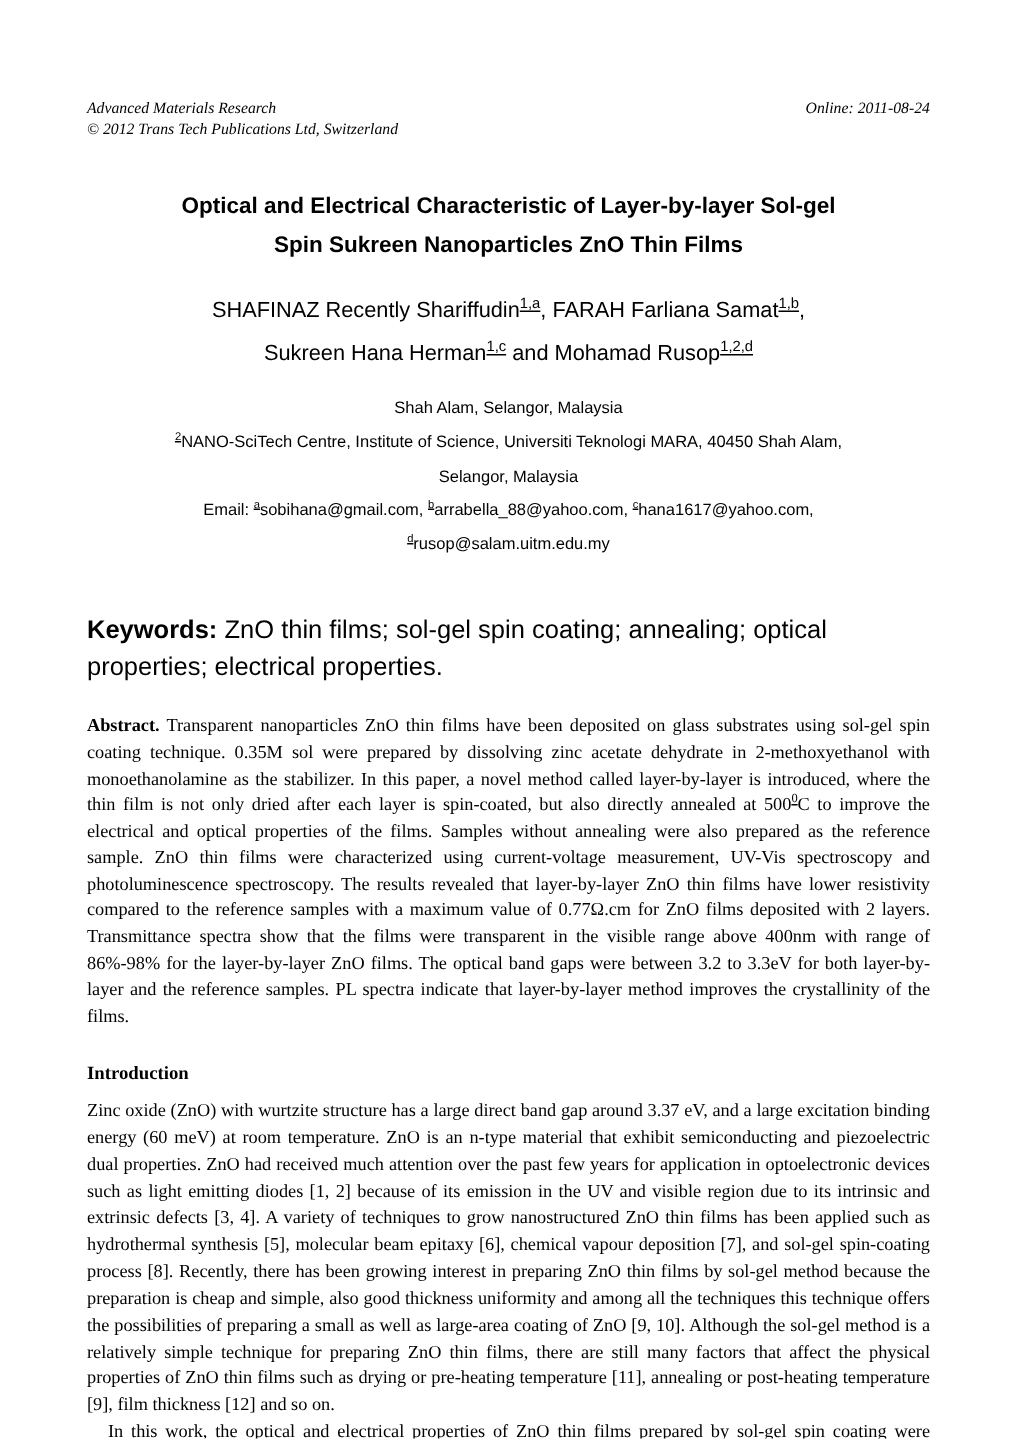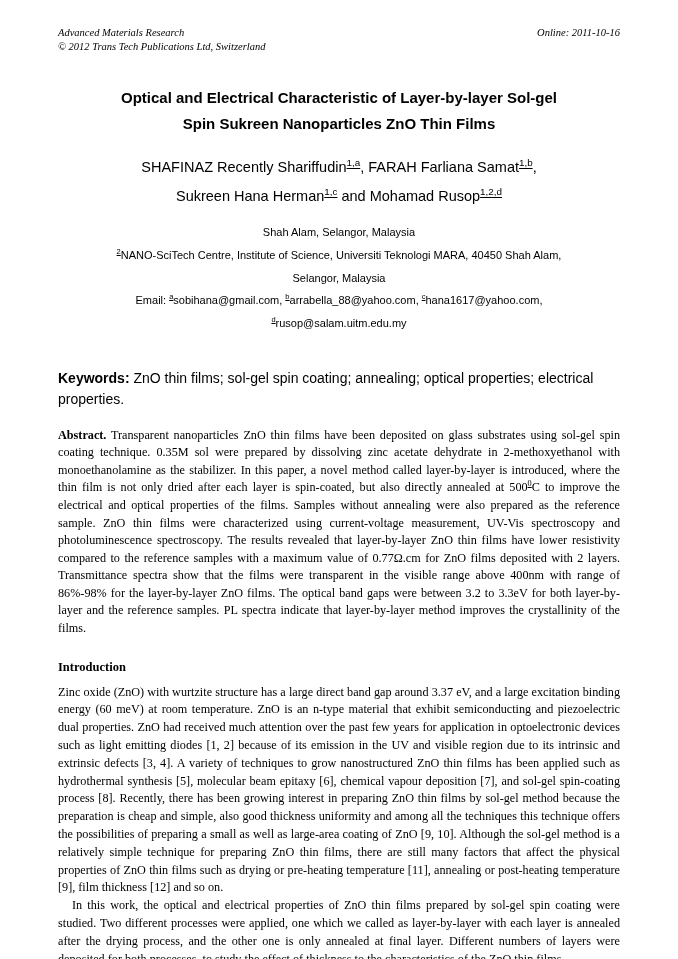--- a/index.html
+++ b/index.html
@@ -21,20 +21,21 @@
     box-sizing: border-box;
     padding: 26px 58px 20px 58px;
   }
   .header-row {
     display: flex;
     justify-content: space-between;
     align-items: flex-start;
     font-style: italic;
     font-size: 10.5px;
     line-height: 1.38;
+    margin-top: 40px;
   }
   .header-left {
     text-align: left;
   }
   .header-right {
     text-align: right;
     white-space: nowrap;
     padding-top: 0px;
   }
   .title {
@@ -60,21 +61,21 @@
     font-family: "Liberation Sans", sans-serif;
   }
   sup {
     font-size: 0.68em;
     vertical-align: super;
     line-height: 0;
     text-decoration: underline;
   }
   .keywords {
     margin-top: 34px;
-    font-size: 14px;
+    font-size: 17px;
     line-height: 1.45;
     font-family: "Liberation Sans", sans-serif;
   }
   .keywords .kw-label {
     font-weight: bold;
   }
   .abstract {
     margin-top: 18px;
     font-size: 12.2px;
     line-height: 1.44;
@@ -102,21 +103,21 @@
 </head>
 <body>
 
 <div class="page">
 
   <div class="header-row">
     <div class="header-left">
       <div>Advanced Materials Research</div>
       <div>© 2012 Trans Tech Publications Ltd, Switzerland</div>
     </div>
-    <div class="header-right">Online: 2011-10-16</div>
+    <div class="header-right">Online: 2011-08-24</div>
   </div>
 
   <div class="title">
     <div>Optical and Electrical Characteristic of Layer-by-layer Sol-gel</div>
     <div>Spin Sukreen Nanoparticles ZnO Thin Films</div>
   </div>
 
   <div class="authors">
     <div>
       <span>SHAFINAZ Recently Shariffudin</span><sup>1,a</sup><span>, FARAH Farliana Samat</span><sup>1,b</sup><span>,</span>

